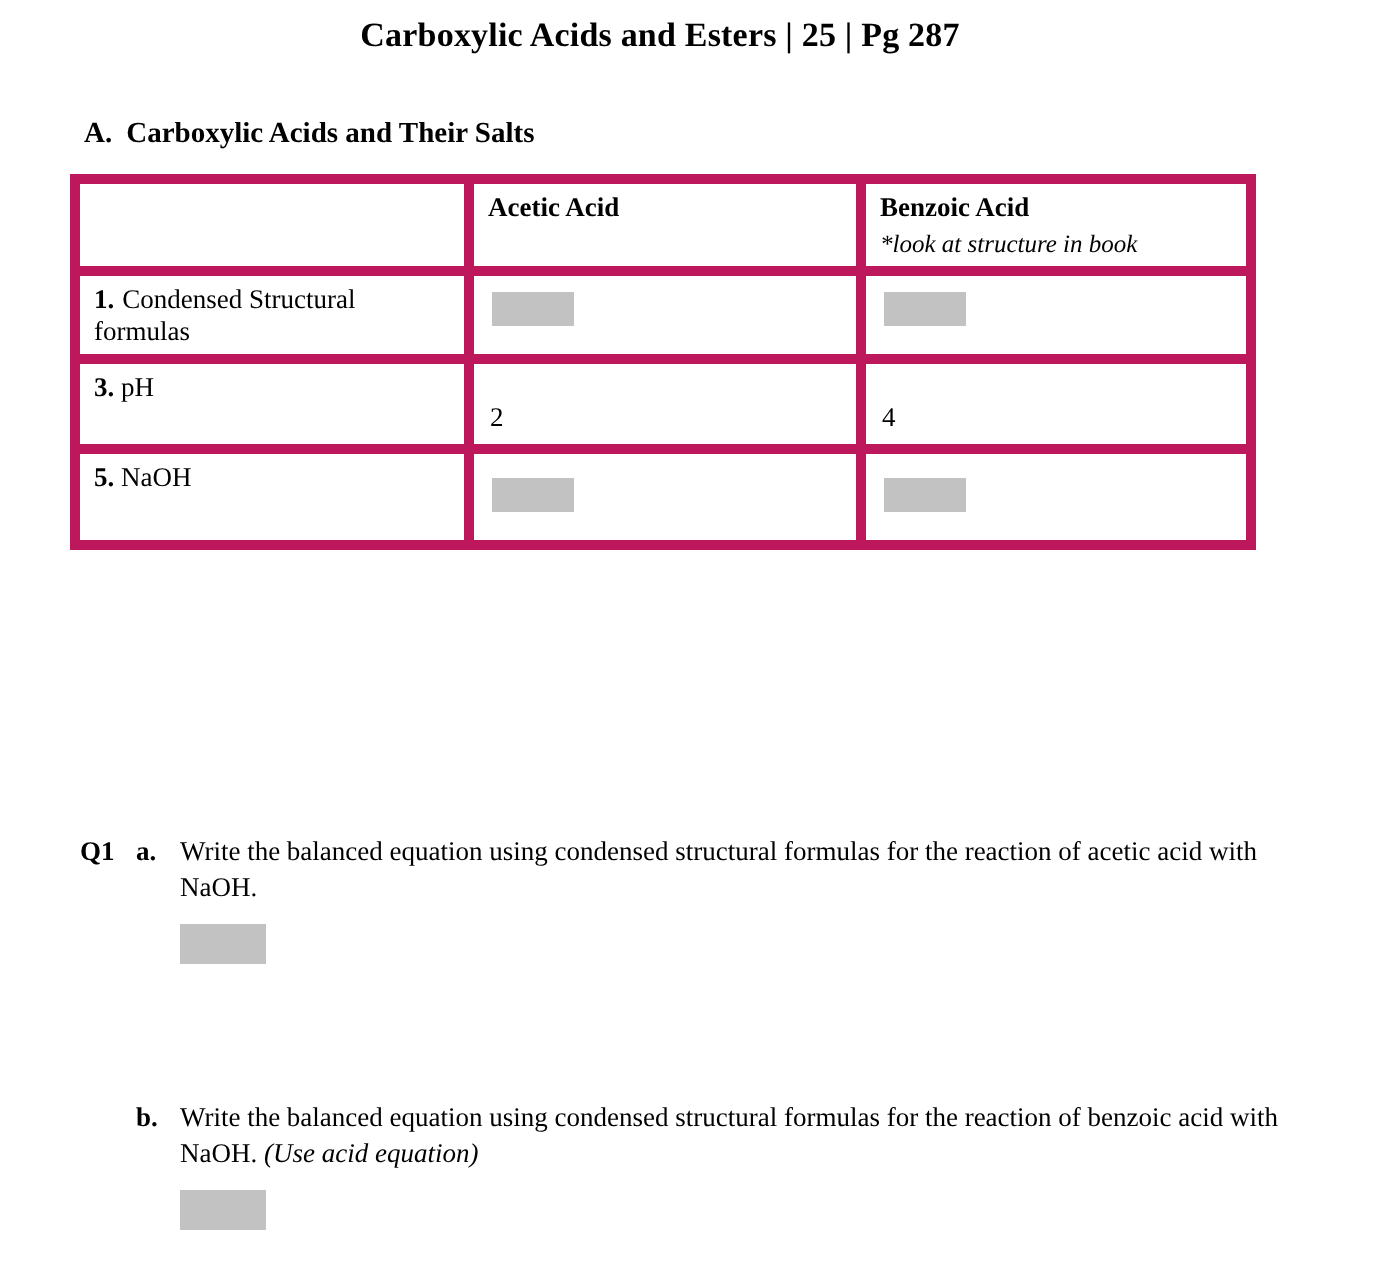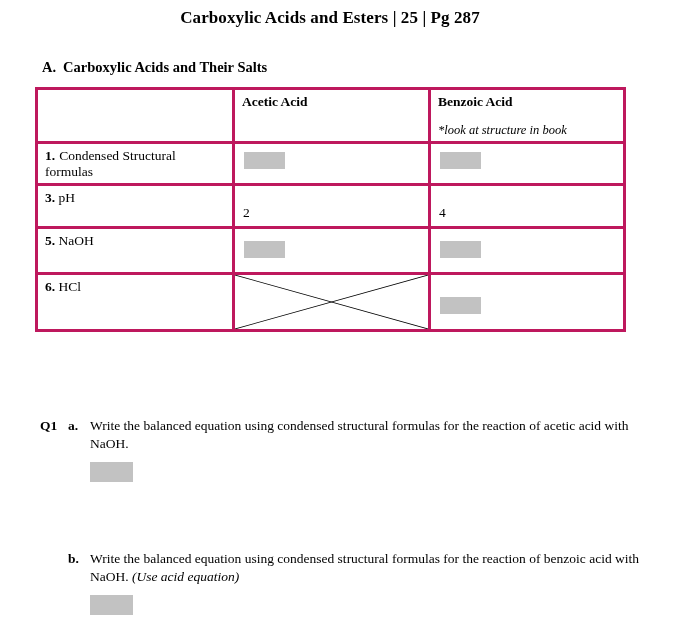--- a/index.html
+++ b/index.html
@@ -43,41 +43,41 @@
   
   .data-table {
     position: absolute;
     left: 35px;
     top: 87px;
     width: 590px;
     border-collapse: collapse;
     table-layout: fixed;
   }
   .data-table td {
-    border: 3px solid #be185d;
+    border: 5px solid #be185d;
     vertical-align: top;
     padding: 0;
     position: relative;
   }
   .col-label  { width: 197px; }
   .col-acetic { width: 196px; }
   .col-benzoic{ width: 195px; }
 
   .cell-pad {
     padding: 4px 6px 3px 7px;
     font-size: 13.5px;
     line-height: 1.18;
   }
   .cell-pad.hdr { font-weight: bold; }
   .hdr-note {
     font-weight: normal;
     font-style: italic;
     font-size: 12.5px;
     display: block;
-    margin-top: 13px;
+    margin-top: 3px;
   }
   .row-num {
     font-weight: bold;
   }
   .row-num.wide { margin-right: 4px; }
 
   
   .r-head td { height: 34px; }
   .r1 td { height: 33px; }
   .r2 td { height: 47px; }
@@ -234,37 +234,20 @@
         </div>
       </td>
       <td>
         <span class="redaction cell-box box-t12"></span>
       </td>
       <td>
         <span class="redaction cell-box box-t12"></span>
       </td>
     </tr>
 
-    <tr class="r6">
-      <td>
-        <div class="cell-pad">
-          <span class="row-num">6.</span>
-          <span>HCl</span>
-        </div>
-      </td>
-      <td>
-        <svg class="x-mark" viewBox="0 0 100 100" preserveAspectRatio="none">
-          <line x1="0" y1="0" x2="100" y2="100"></line>
-          <line x1="100" y1="0" x2="0" y2="100"></line>
-        </svg>
-      </td>
-      <td>
-        <span class="redaction cell-box box-t22"></span>
-      </td>
-    </tr>
   </tbody>
 </table>
 
 <div class="question-block" id="q1a-block">
   <div class="q-row">
     <span class="q-tag">Q1</span>
     <span class="q-letter">a.</span>
     <span class="q-text">Write the balanced equation using condensed structural formulas for the reaction of acetic acid with NaOH.</span>
   </div>
   <div class="redaction answer-box" id="q1a-answer"></div>

